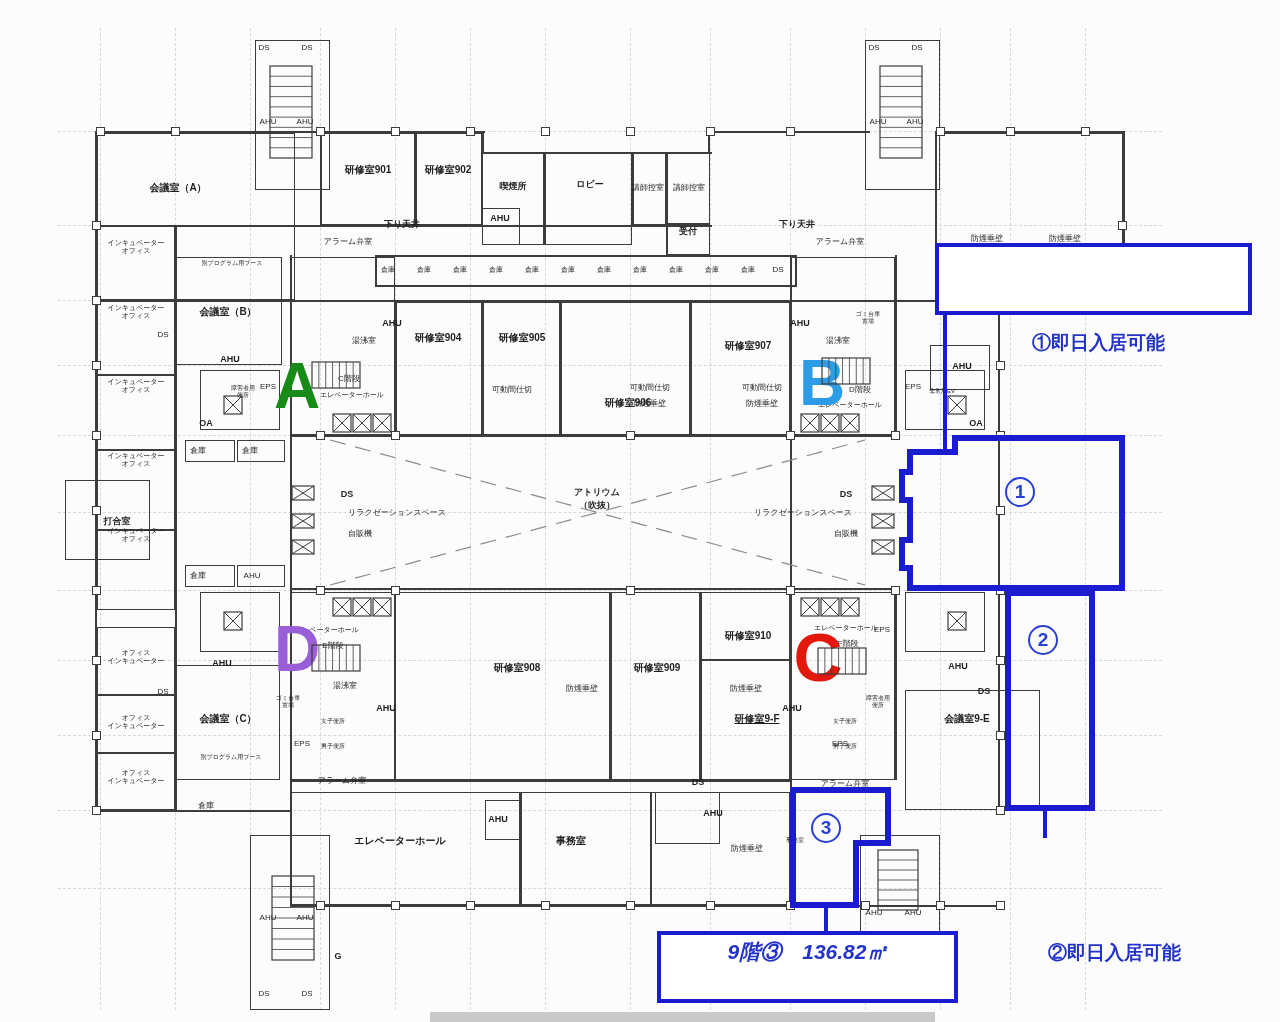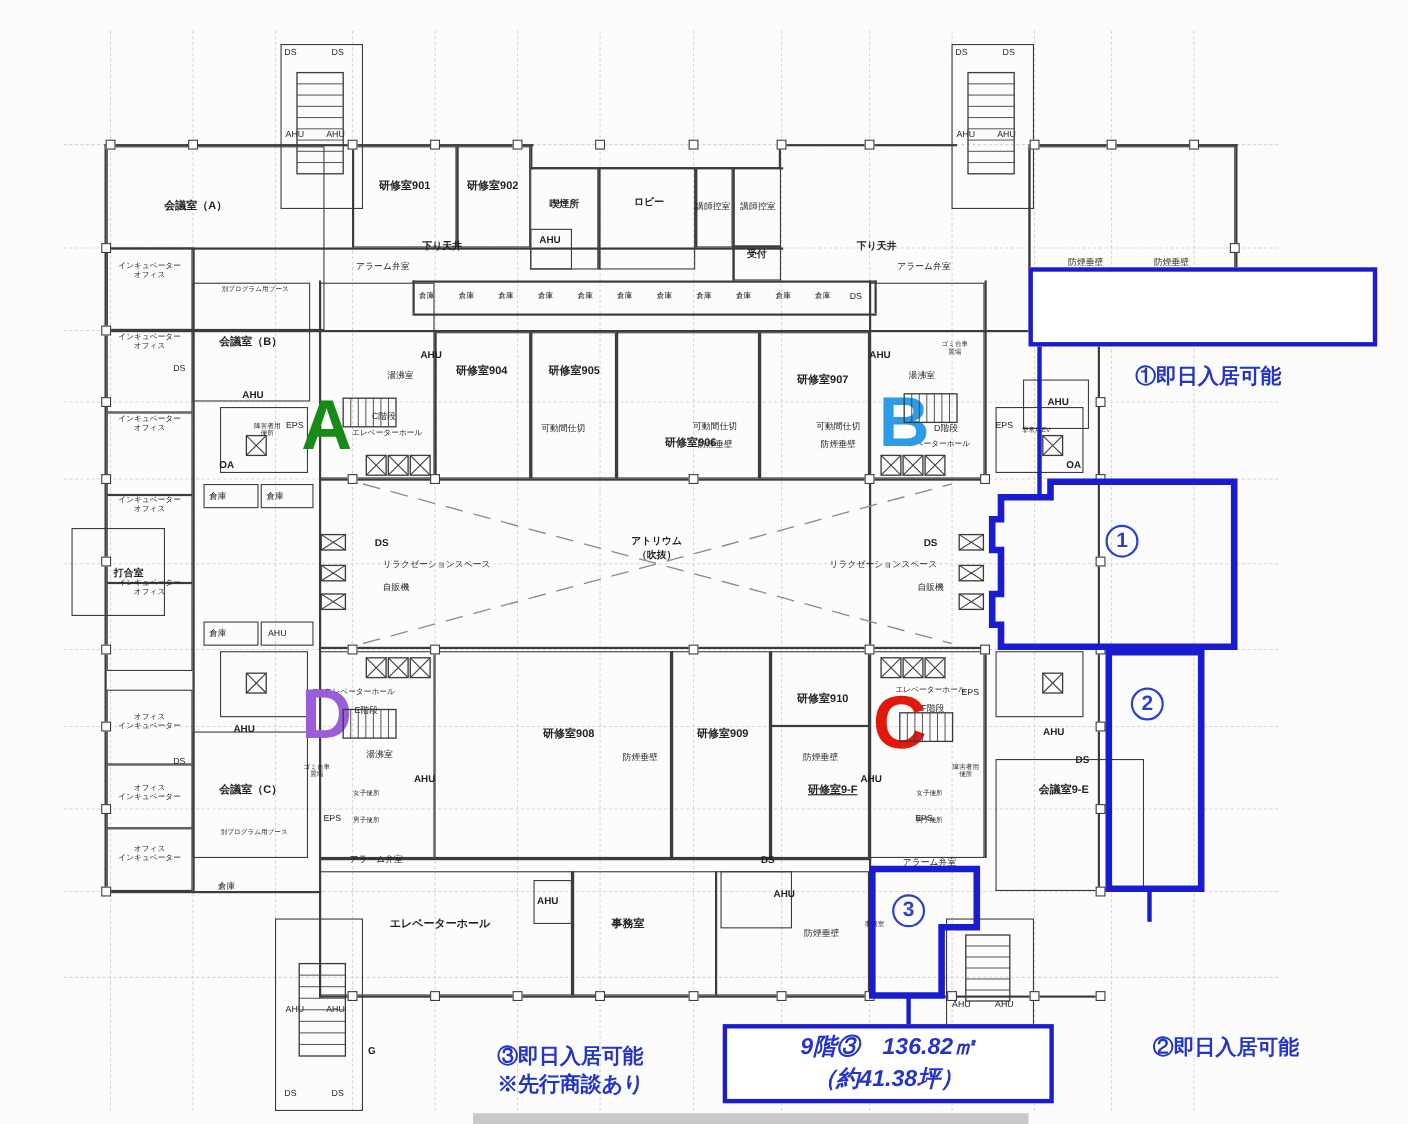--- a/index.html
+++ b/index.html
@@ -495,21 +495,16 @@
     </svg>
 
   <div class="callout" id="callout1">
   </div>
   <div class="note" id="note1">①即日入居可能</div>
 
   <div class="note" id="note2">②即日入居可能</div>
 
   <div class="callout" id="callout3">
     <div>9階③　136.82㎡</div>
-    <div>（約41.38坪）</div>
-  </div>
-  <div class="note" id="note3">
-    <div>③即日入居可能</div>
-    <div>※先行商談あり</div>
   </div>
 
   <div id="bottom-strip"></div>
 </div>
 
 </body></html>

